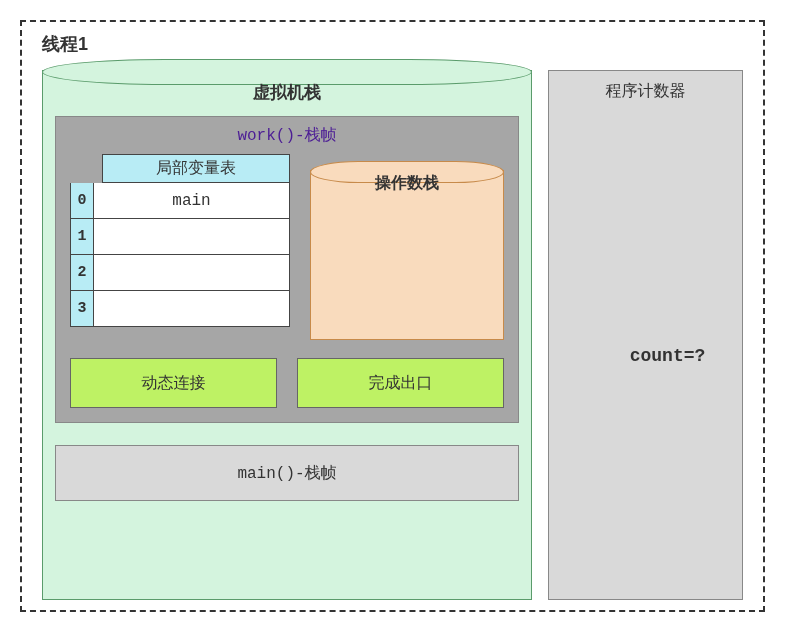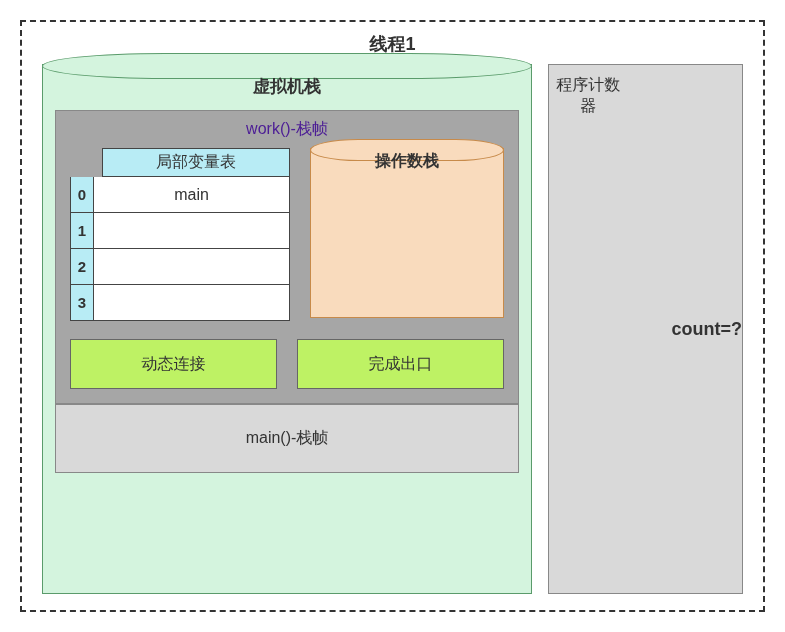--- a/index.html
+++ b/index.html
@@ -12,29 +12,29 @@
     background: #fff;
   }
   .thread {
     width: 745px;
     height: 592px;
     border: 2px dashed #333;
     position: relative;
     padding: 10px 20px 20px 20px;
   }
   .thread-title {
-    text-align: center;
     font-weight: bold;
     font-size: 18px;
-    margin-bottom: 8px;
+    margin-bottom: 14px;
   }
   .columns {
     display: flex;
     gap: 16px;
     height: 530px;
+    font-family: Liberation Mono, monospace;
   }
   .vm-stack {
     flex: 0 0 490px;
     background: #d4f4de;
     border: 1px solid #5a9b6b;
     position: relative;
     padding: 0 12px 12px 12px;
   }
   
   .vm-stack::before {
@@ -104,21 +104,21 @@
     display: flex;
     align-items: center;
     justify-content: center;
   }
   .op-stack {
     flex: 1;
     height: 170px;
     background: #f9dbbd;
     border: 1px solid #c78a4a;
     position: relative;
-    margin-top: 0;
+    margin-top: 16px;
   }
   .op-stack::before {
     content: "";
     position: absolute;
     left: -1px; right: -1px; top: -10px;
     height: 20px;
     background: #f9dbbd;
     border: 1px solid #c78a4a;
     border-radius: 50% / 100%;
   }
@@ -140,33 +140,34 @@
     background: #bef264;
     border: 1px solid #666;
     height: 50px;
     display: flex;
     align-items: center;
     justify-content: center;
   }
   .main-frame {
     background: #d9d9d9;
     border: 1px solid #888;
-    height: 69px;
-    display: flex;
-    align-items: center;
-    justify-content: center;
+    height: 56px;
+    display: flex;
+    align-items: center;
+    justify-content: center;
+    margin-top: 22px;
     position: relative;
     z-index: 1;
   }
   .pc {
     flex: 1;
     background: #d9d9d9;
     border: 1px solid #888;
     display: flex;
-    flex-direction: row;
+    flex-direction: column;
   }
   .pc-title {
     text-align: center;
     padding: 10px 0;
   }
   .pc-value {
     flex: 1;
     display: flex;
     align-items: center;
     justify-content: center;

